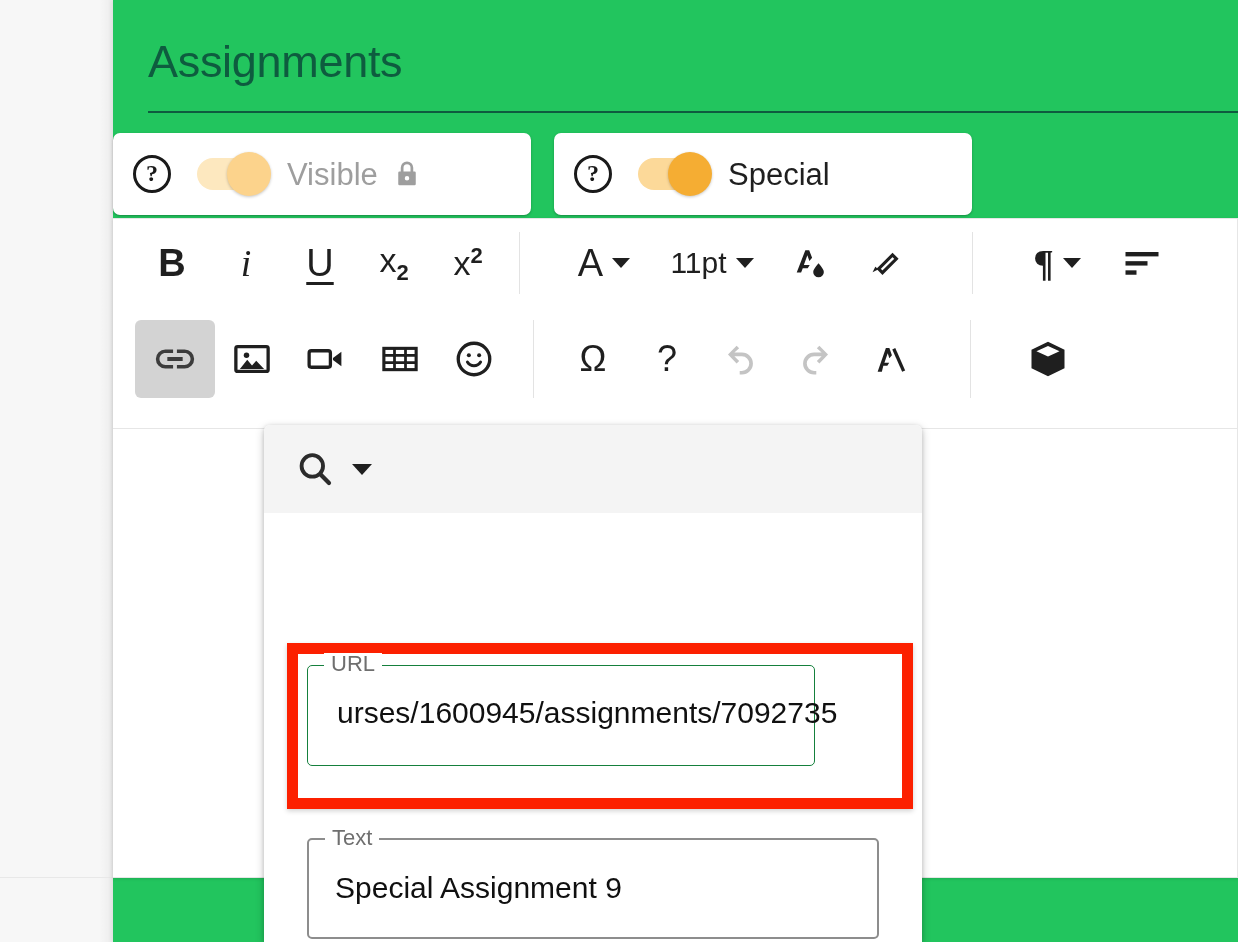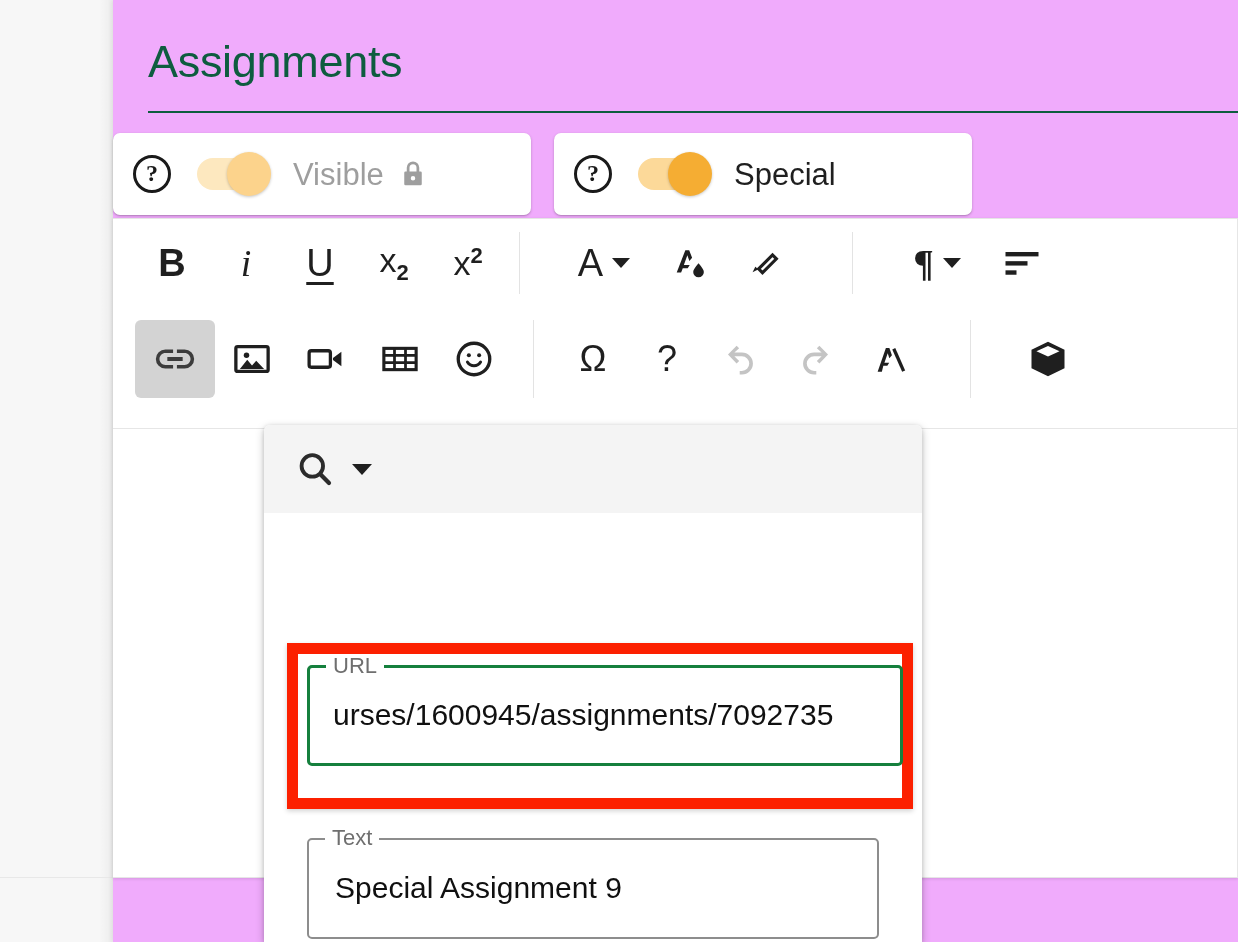--- a/index.html
+++ b/index.html
@@ -14,21 +14,21 @@
     position: relative;
     width: 1238px; height: 942px;
     background: #f7f7f7;
   }
 
   
   .content-col {
     position: absolute;
     left: 113px; top: 0;
     width: 1125px; height: 942px;
-    background: #f0abfc;
+    background: #22c55e;
     box-shadow: -2px 0 4px rgba(0,0,0,0.06);
   }
 
   
   .page-title {
     position: absolute;
     left: 35px; top: 38px;
     font-size: 45px;
     color: #0e5c3f;
     font-weight: 400;
@@ -84,21 +84,21 @@
     border-radius: 50%;
     top: -6px; left: 30px;
     box-shadow: 0 1px 3px rgba(0,0,0,0.22);
   }
   #sw-visible .track { background: #fde8bf; }
   #sw-visible .thumb { background: #fcd38c; }
   #sw-public .track  { background: #fcd999; }
   #sw-public .thumb  { background: #f5ad33; }
 
   .toggle-label {
-    margin-left: 24px;
+    margin-left: 18px;
     font-size: 31px;
     white-space: nowrap;
     line-height: 1;
   }
   #label-visible { color: #9e9e9e; }
   #label-public  { color: #1f1f1f; }
 
   .lock-icon {
     margin-left: 14px;
     position: relative;
@@ -225,25 +225,25 @@
   .field .value {
     position: absolute;
     left: 26px;
     font-size: 30px;
     color: #101010;
     white-space: nowrap;
     overflow: hidden;
   }
   #field-url {
     left: 43px; top: 152px;
-    width: 596px; height: 101px;
-    border: 3px solid #15803d;
+    width: 508px; height: 101px;
+    border: 1px solid #15803d;
   }
   #field-url .legend { color: #6f6f6f; }
-  #field-url .value { top: 30px; left: 23px; }
+  #field-url .value { top: 30px; left: 29px; }
   #field-text {
     left: 43px; top: 325px;
     width: 572px; height: 101px;
     border: 2px solid #8d8d8d;
   }
   #field-text .value { top: 31px; }
 
   
   .left-divider {
     position: absolute;
@@ -323,20 +323,24 @@
         <div class="tb-btn">
             <span class="glyph-sup">x<sup>2</sup></span>
           </div>
 
         <div class="tb-sep"></div>
         <div class="tb-gap"></div>
 
         <div class="tb-btn wide">
           <span class="glyph-A">A</span>
             <span class="caret"></span>
+        </div>
+        <div class="tb-btn wide" style="width:120px">
+          <span class="glyph-pt">11pt</span>
+          <span class="caret"></span>
         </div>
         <div class="tb-btn">
           <svg width="44" height="44" viewBox="0 0 24 24" aria-hidden="true">
             <path fill="#1f1f1f" d="M5.3 17.2 10 5h2.1l1.6 4.2-1.5 1.7-1.1-3.1-1.9 5.3h3.2l-1.1 1.7H8.6l-.9 2.4H5.3z"></path>
             <path fill="#1f1f1f" d="M17.2 12.2c1.9 2.3 2.9 3.7 2.9 4.7a2.9 2.9 0 1 1-5.8 0c0-1 1-2.4 2.9-4.7z"></path>
           </svg>
         </div>
         <div class="tb-btn">
           <svg width="44" height="44" viewBox="0 0 24 24" aria-hidden="true">
             <path fill="none" stroke="#1f1f1f" stroke-width="1.7" d="m9.6 15.2 7.6-7.6 2.1 2.1-7.6 7.6z"></path>

